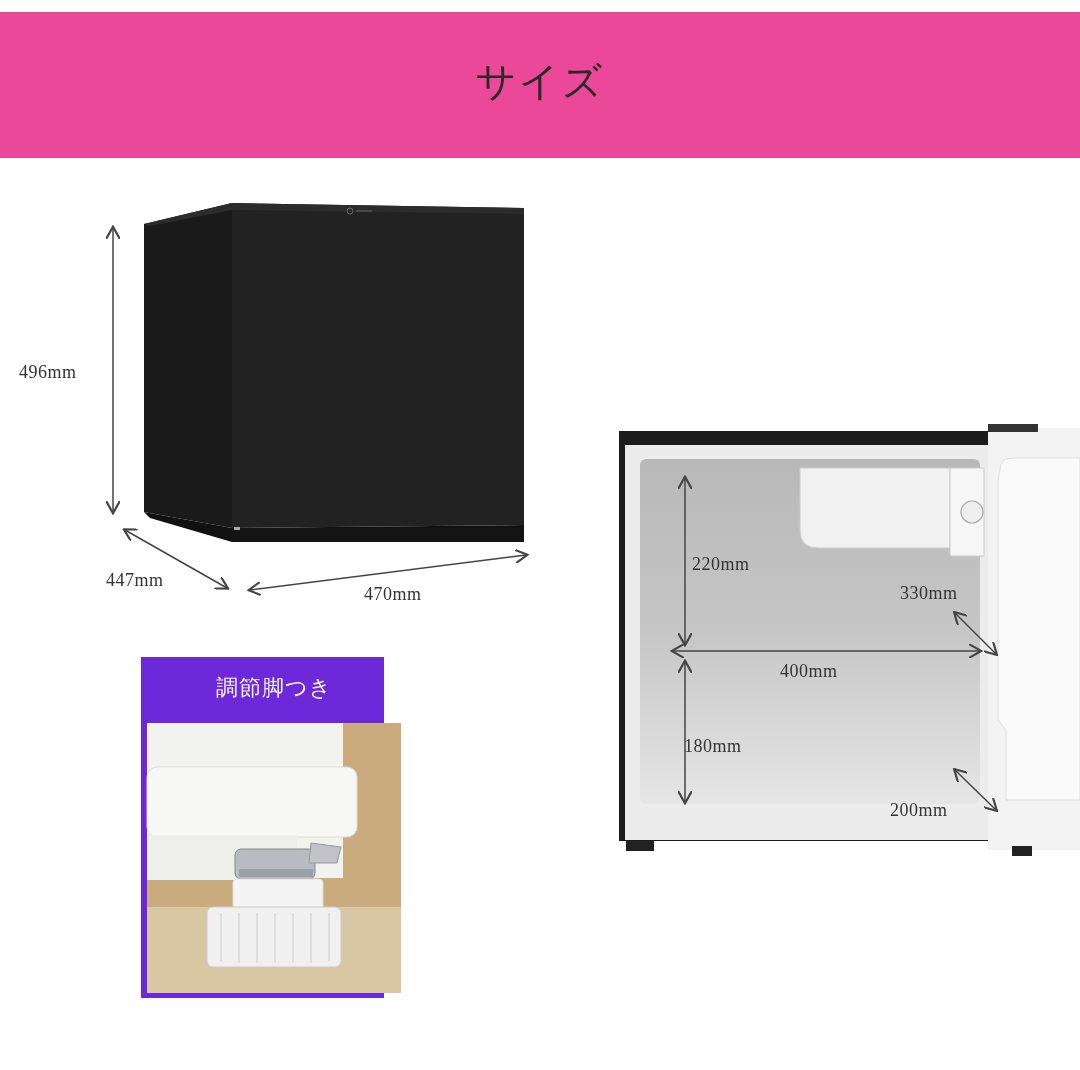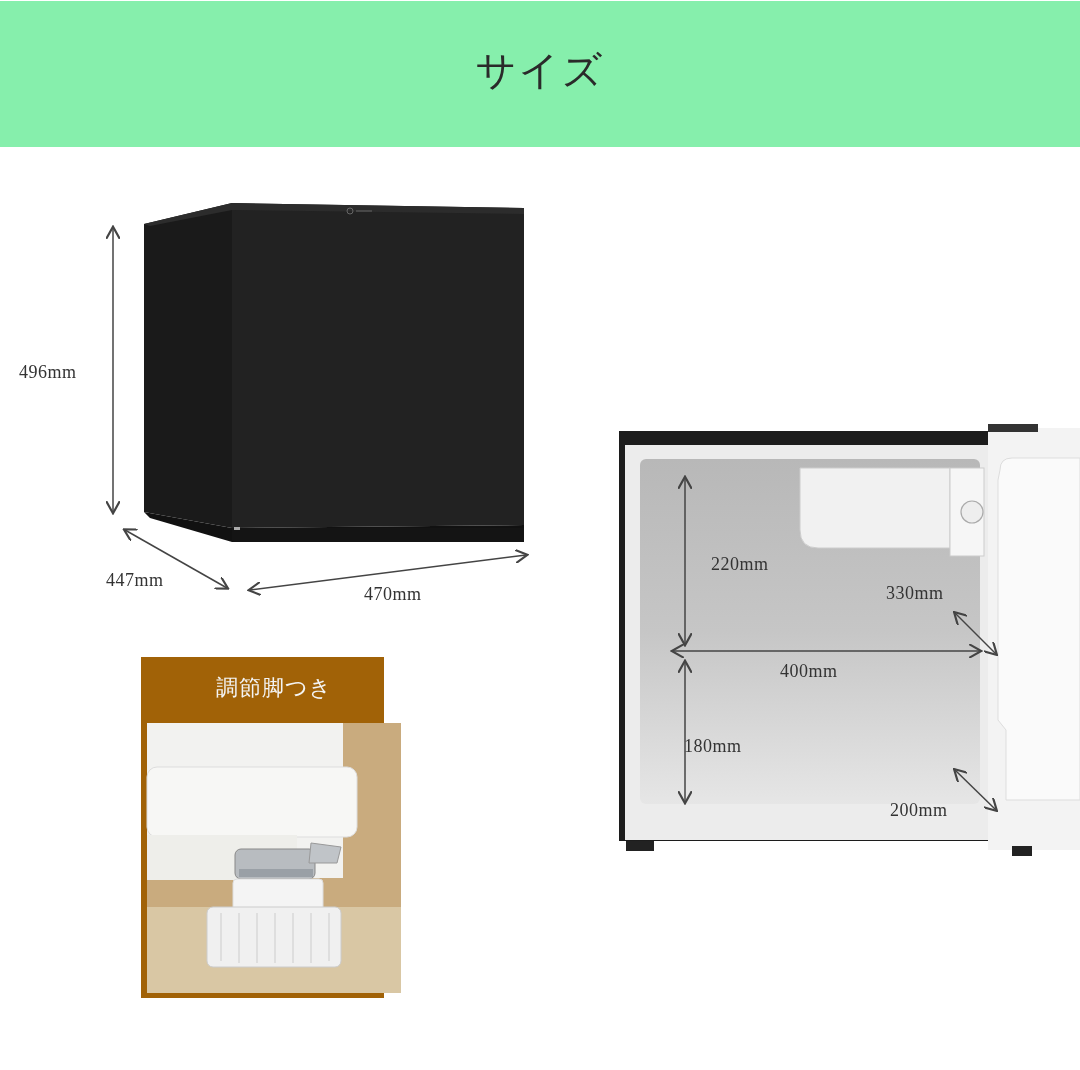--- a/index.html
+++ b/index.html
@@ -1,21 +1,21 @@
 <!DOCTYPE html>
 <html><head>
 <meta charset="utf-8">
 <style>
   html, body { margin:0; padding:0; }
   body { width:1080px; height:1070px; background:#ffffff; position:relative; overflow:hidden; font-family:"DejaVu Serif", serif; }
-  .header { position:absolute; left:0; top:1px; width:1080px; height:146px; background:#86efac; }
+  .header { position:absolute; left:0; top:12px; width:1080px; height:146px; background:#ec4899; }
   .header-title { position:absolute; left:0; top:42px; width:1080px; text-align:center; font-family:"DejaVu Sans", sans-serif; font-size:40px; color:#2a2a2a; letter-spacing:2px; font-weight:300; }
   .section { position:absolute; }
   .dim-label { position:absolute; font-family:"Liberation Serif", "DejaVu Serif", serif; font-size:18px; color:#333; white-space:nowrap; letter-spacing:0.5px; }
-  .feature-box { position:absolute; left:141px; top:657px; width:243px; height:341px; background:#a16207; }
+  .feature-box { position:absolute; left:141px; top:657px; width:243px; height:341px; background:#6d28d9; }
   .feature-title { position:absolute; left:0; top:16px; width:266px; text-align:center; font-family:"DejaVu Sans", sans-serif; font-size:22px; color:#f4f4f4; letter-spacing:1px; }
   svg { position:absolute; left:0; top:0; overflow:visible; }
 </style>
 </head>
 <body>
 
 <div class="header">
   <div class="header-title">サイズ</div>
 </div>
 
@@ -109,18 +109,18 @@
 
     <rect x="26" y="441" width="28" height="10" fill="#222"></rect>
     <rect x="412" y="446" width="20" height="10" fill="#222"></rect>
 
     <line x1="85" y1="78" x2="85" y2="244" stroke="#444" stroke-width="1.5" marker-start="url(#ah2)" marker-end="url(#ah2)"></line>
     <line x1="73" y1="251" x2="380" y2="251" stroke="#444" stroke-width="1.5" marker-start="url(#ah2)" marker-end="url(#ah2)"></line>
     <line x1="85" y1="262" x2="85" y2="402" stroke="#444" stroke-width="1.5" marker-start="url(#ah2)" marker-end="url(#ah2)"></line>
     <line x1="355" y1="213" x2="396" y2="254" stroke="#444" stroke-width="1.5" marker-start="url(#ah2)" marker-end="url(#ah2)"></line>
     <line x1="355" y1="370" x2="396" y2="410" stroke="#444" stroke-width="1.5" marker-start="url(#ah2)" marker-end="url(#ah2)"></line>
   </svg>
-  <div class="dim-label" style="left:111px;top:154px;">220mm</div>
-  <div class="dim-label" style="left:286px;top:183px;">330mm</div>
+  <div class="dim-label" style="left:92px;top:154px;">220mm</div>
+  <div class="dim-label" style="left:300px;top:183px;">330mm</div>
   <div class="dim-label" style="left:180px;top:261px;">400mm</div>
   <div class="dim-label" style="left:84px;top:336px;">180mm</div>
   <div class="dim-label" style="left:290px;top:400px;">200mm</div>
 </div>
 
 </body></html>

